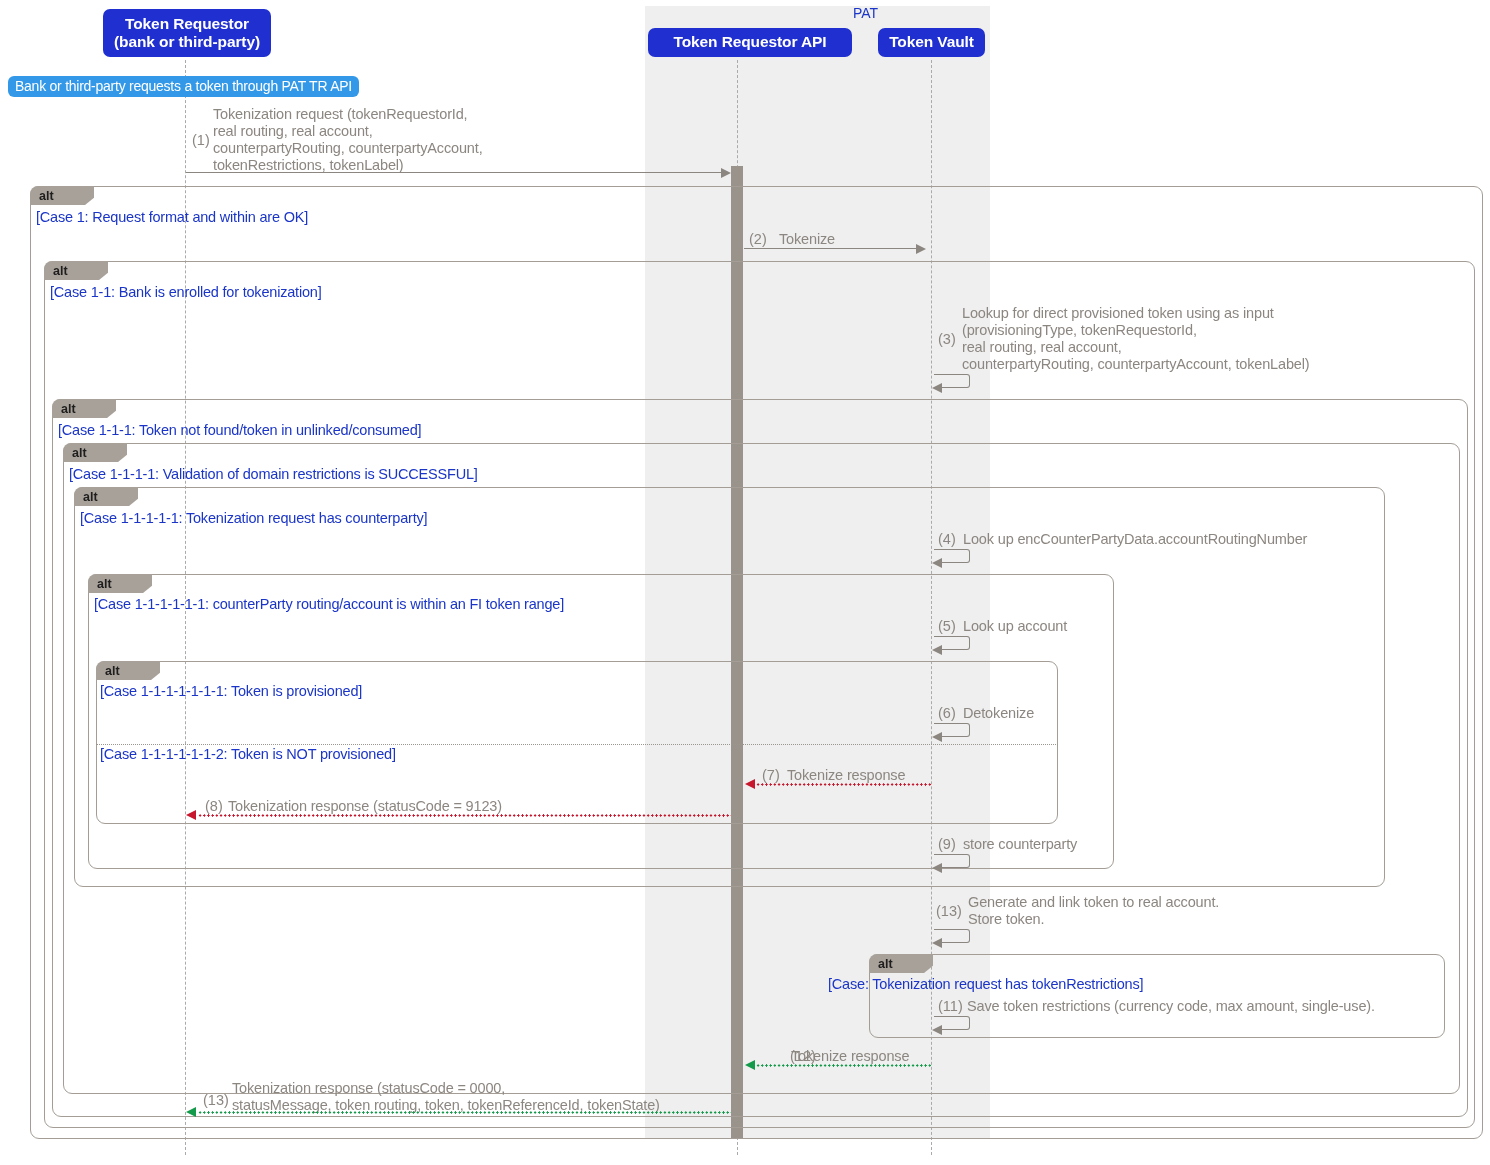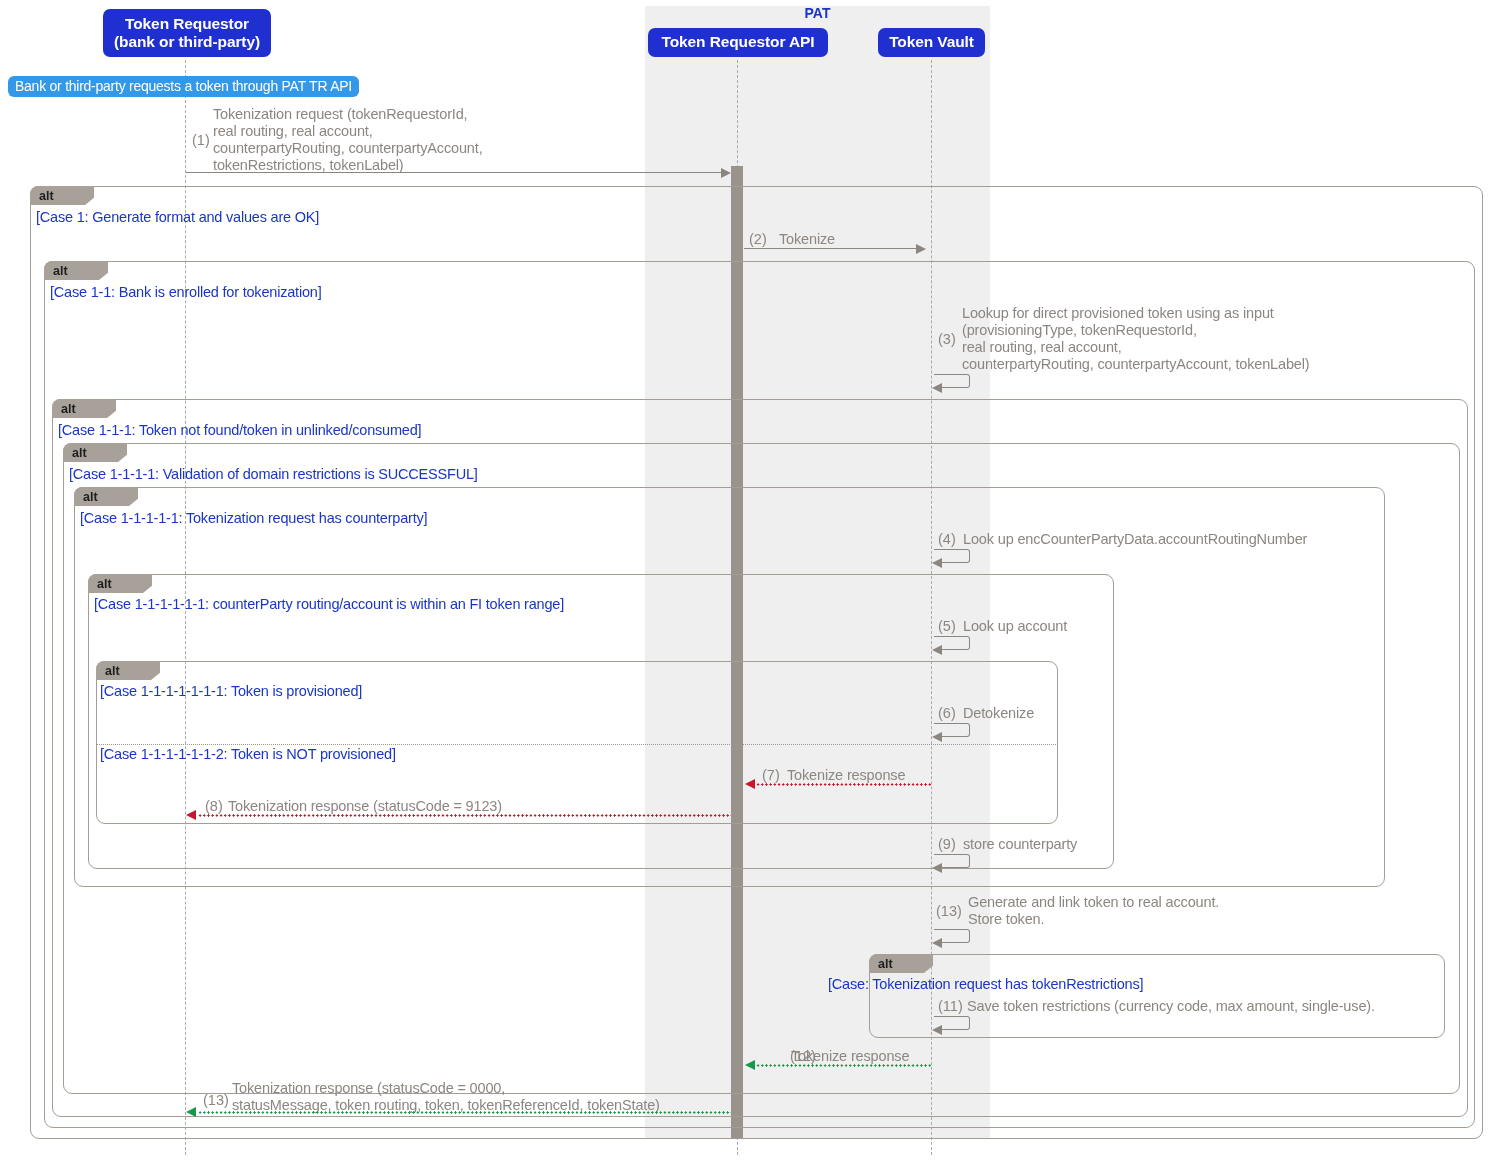--- a/index.html
+++ b/index.html
@@ -8,22 +8,22 @@
     width:1490px;height:1165px;position:relative;overflow:hidden;
     -webkit-font-smoothing:antialiased;
   }
   #stage{position:absolute;left:0;top:0;width:1490px;height:1165px;}
 
   
   .groupbox{
     position:absolute;background:#EFEFEF;border:none;
   }
   .grouplabel{
-    position:absolute;color:#1A35C8;font-size:14px;font-weight:700;
-    text-align:center;white-space:nowrap;
+    position:absolute;color:#1A35C8;font-size:14px;font-weight:400;
+    text-align:center;white-space:nowrap;margin-left:48px;
   }
 
   
   .participant{
     position:absolute;background:#1F2FD0;color:#FFFFFF;border-radius:7px;
     font-size:15.5px;font-weight:600;display:flex;align-items:center;
     justify-content:center;text-align:center;line-height:1.18;
     box-sizing:border-box;padding:3px 9px;letter-spacing:-0.1px;
   }
 
@@ -102,40 +102,40 @@
   <div class="lifeline" style="left:185px;top:60px;height:1095px;"></div>
   <div class="lifeline" style="left:737px;top:60px;height:1095px;"></div>
   <div class="lifeline" style="left:931px;top:60px;height:1095px;"></div>
 
   <div class="activation" style="left:731px;top:166px;height:972px;"></div>
 
   <div class="participant" style="left:103px;top:9px;width:168px;height:48px;">
     <span style="white-space:pre-line;">Token Requestor
 (bank or third-party)</span>
   </div>
-  <div class="participant" style="left:648px;top:28px;width:180px;height:29px;">
+  <div class="participant" style="left:648px;top:28px;width:204px;height:29px;">
     <span style="white-space:pre-line;">Token Requestor API</span>
   </div>
   <div class="participant" style="left:878px;top:28px;width:107px;height:29px;">
     <span style="white-space:pre-line;">Token Vault</span>
   </div>
 
   <div class="divider-note" style="left:8px;top:76px;height:21px;">Bank or third-party requests a token through PAT TR API</div>
 
   <div class="msgnum" style="left:192px;top:132px;">(1)</div>
   <div class="msgtext" style="left:213px;top:106px;">Tokenization request (tokenRequestorId,
 real routing, real account,
 counterpartyRouting, counterpartyAccount,
 tokenRestrictions, tokenLabel)</div>
   <div class="msgline solid" style="left:186px;top:172px;width:541px;"></div>
   <div class="arrowhead right" style="left:721px;top:168px;"></div>
 
   <div class="altframe" style="left:30px;top:186px;width:1453px;height:953px;"></div>
   <div class="altheader" style="left:30px;top:186px;width:64px;">alt</div>
-  <div class="altcond" style="left:36px;top:209px;">[Case 1: Generate format and values are OK]</div>
+  <div class="altcond" style="left:36px;top:209px;">[Case 1: Request format and within are OK]</div>
 
   <div class="msgnum" style="left:749px;top:231px;">(2)</div>
   <div class="msgtext" style="left:779px;top:231px;">Tokenize</div>
   <div class="msgline solid" style="left:744px;top:248px;width:175px;"></div>
   <div class="arrowhead right" style="left:916px;top:244px;"></div>
 
   <div class="altframe" style="left:44px;top:261px;width:1431px;height:867px;"></div>
   <div class="altheader" style="left:44px;top:261px;width:64px;">alt</div>
   <div class="altcond" style="left:50px;top:284px;">[Case 1-1:  Bank is enrolled for tokenization]</div>
 

